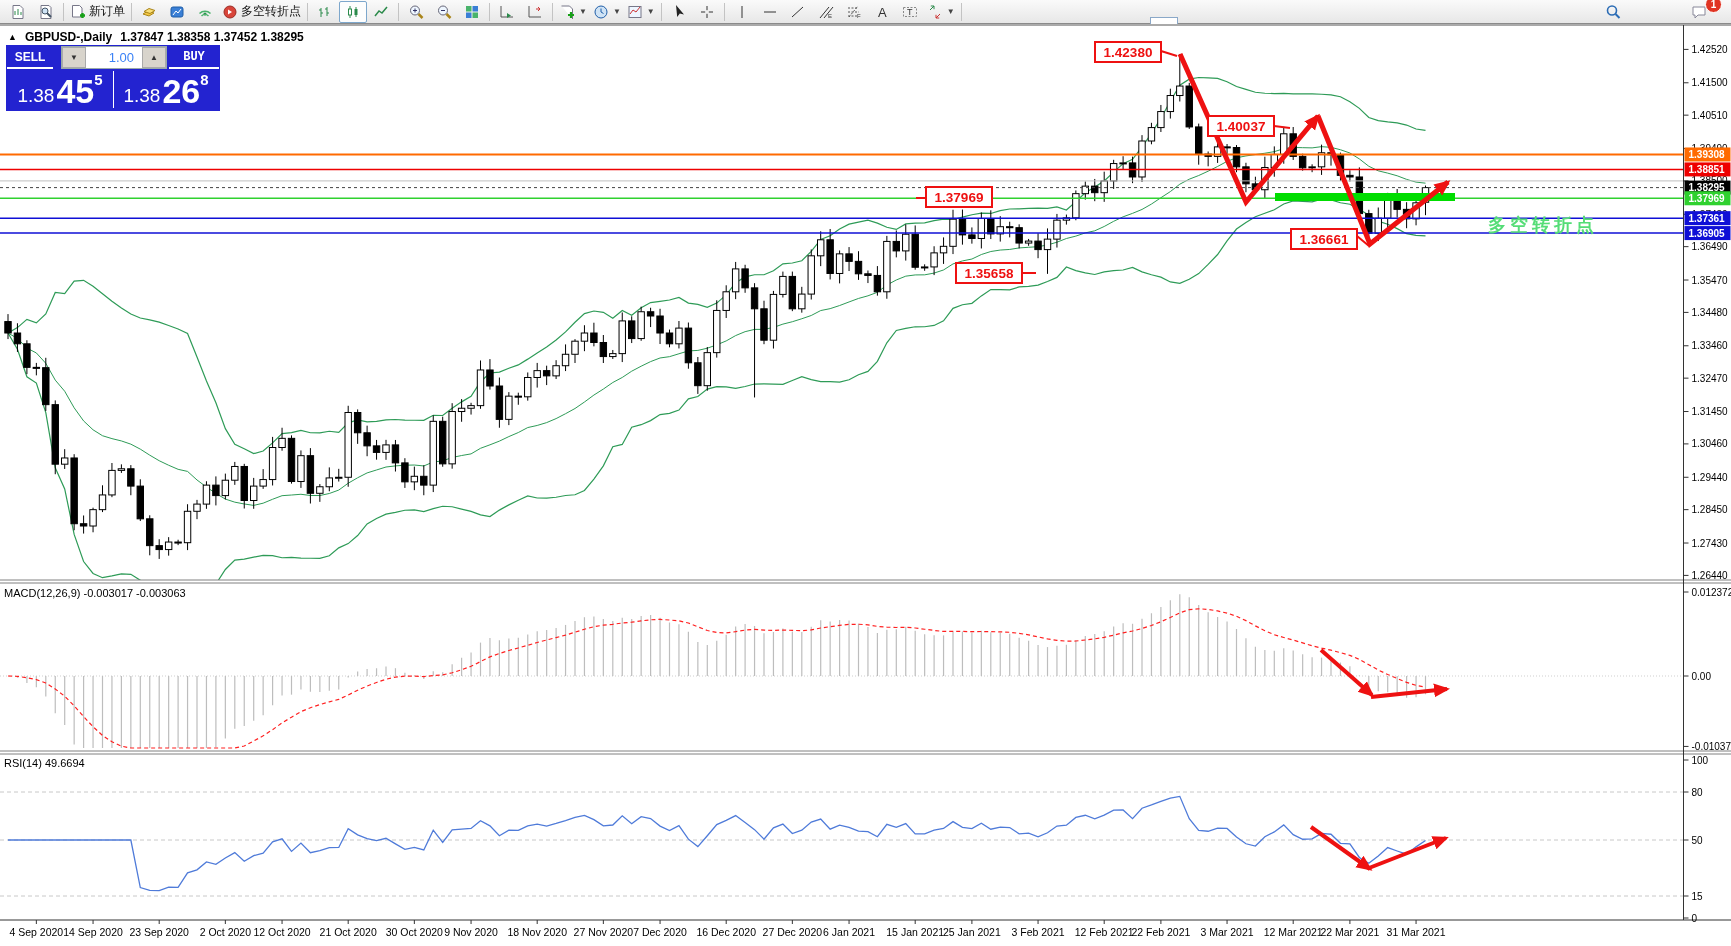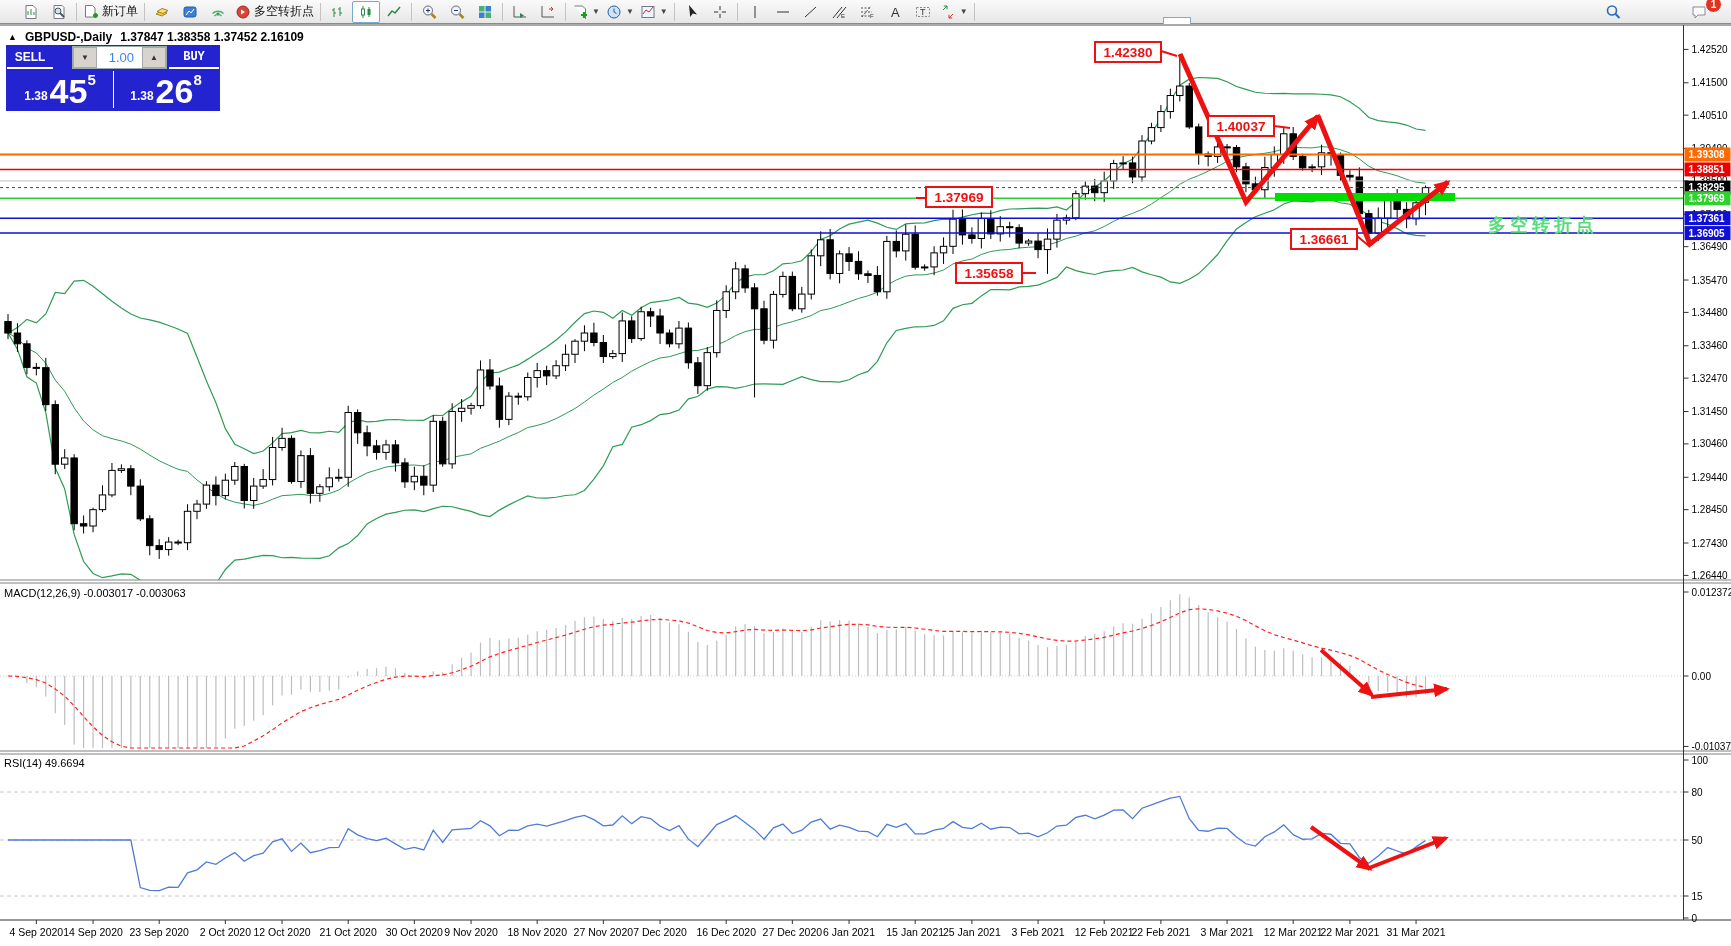--- a/index.html
+++ b/index.html
@@ -1,21 +1,21 @@
 <!DOCTYPE html>
 <html><head>
 <meta charset="utf-8">
 <style>
   html,body{margin:0;padding:0;background:#fff;}
   .app{position:relative;width:1731px;height:946px;overflow:hidden;
        font-family:"Liberation Sans",sans-serif;background:#fff;}
   
   .toolbar{position:absolute;left:0;top:0;width:1731px;height:24px;
     display:flex;align-items:center;background:linear-gradient(#fafafa,#e7e7e7);
-    border-bottom:1px solid #8a8a8a;box-sizing:border-box;padding-left:17px;}
+    border-bottom:1px solid #8a8a8a;box-sizing:border-box;padding-left:4px;}
   .tb-sep{width:1px;height:18px;background:#c3c3c3;margin:0 3px;flex:none;}
   .tbtn{height:20px;min-width:22px;display:flex;align-items:center;justify-content:center;
     gap:3px;border:1px solid transparent;border-radius:2px;padding:0 2px;flex:none;cursor:default;}
   .tbtn svg{display:block;}
   .tbtn.active{background:#fdfdfd;border:1px solid #7da7cc;}
   .tbtn .lbl{font-size:12px;color:#111;white-space:nowrap;}
   .caret{font-size:8px;color:#444;margin-left:1px;}
   .tf-btn{height:19px;padding:0 6px;font-size:11px;color:#222;display:flex;align-items:center;
     border:1px solid transparent;flex:none;cursor:default;margin-top:32px;}
   .tf-btn.active{background:#fff;border:1px solid #8aa8c8;}
@@ -29,31 +29,31 @@
   .chart svg{position:absolute;left:0;top:0;}
   .chart-title{position:absolute;left:8px;top:6px;font-size:12px;font-weight:bold;color:#000;
     display:flex;gap:8px;align-items:center;z-index:4;}
   .chart-title .tri{font-size:9px;}
   
   .trade-panel{position:absolute;left:7px;top:22px;width:212px;height:64px;z-index:5;
     background:#2323d0;color:#fff;box-shadow:0 0 0 1px #2323d0;}
   .tp-top{display:flex;height:23px;align-items:stretch;}
   .tp-btn{width:46px;display:flex;align-items:center;justify-content:center;font-size:12px;
     font-weight:bold;border-bottom:2px solid #fff;cursor:pointer;flex:none;}
-  .tp-btn.sell{margin-right:19px;}
+  .tp-btn.sell{margin-right:8px;}
   .tp-btn.buy{margin-left:2px;width:50px;font-family:Liberation Mono, monospace;}
   .tp-vol{flex:1;display:flex;background:#fff;border:1px solid #9aa;box-sizing:border-box;}
   .tp-step{width:22px;background:#d8d4cc;border:1px solid #aaa;color:#333;font-size:8px;
     display:flex;align-items:center;justify-content:center;cursor:pointer;}
   .tp-volval{flex:1;color:#3b82f6;font-size:13px;display:flex;align-items:center;
     justify-content:flex-end;padding-right:8px;}
   .tp-prices{display:flex;height:41px;position:relative;}
   .tp-price{width:50%;display:flex;align-items:flex-end;justify-content:center;
     padding-bottom:4px;box-sizing:border-box;cursor:pointer;}
-  .tp-price .small{font-size:12px;font-weight:bold;margin-right:2px;line-height:20px;}
+  .tp-price .small{font-size:19px;font-weight:normal;margin-right:2px;line-height:20px;}
   .tp-price .big{font-size:34px;font-weight:bold;line-height:30px;}
   .tp-price .sup{font-size:15px;font-weight:bold;align-self:flex-start;margin-top:2px;}
   .tp-div{position:absolute;left:50%;top:2px;bottom:2px;width:1px;background:#fff;}
 </style>
 </head>
 <body>
 
 <div class="app">
   <div class="toolbar" id="toolbar">
       <div class="tbtn">
@@ -965,21 +965,21 @@
           <rect x="1291" y="205" width="66" height="20" fill="#fff" stroke="#ee1111" stroke-width="2"></rect>
           <text x="1324" y="219.5" text-anchor="middle" font-size="13.5px" font-weight="bold" fill="#ee1111" font-family="&quot;Liberation Sans&quot;,sans-serif">1.36661</text>
           <line x1="1357" y1="212" x2="1369" y2="222" stroke="#ee1111" stroke-width="2"></line>
           <text x="1488" y="207" fill="#55dd77" font-size="18px" font-weight="bold" letter-spacing="4px" font-family="&quot;Liberation Sans&quot;,sans-serif">多空转折点</text>
         </g>
       </svg>
 
     <div class="chart-title">
       <span class="tri">▲</span>
       <span>GBPUSD-,Daily</span>
-      <span>1.37847 1.38358 1.37452 2.16109</span>
+      <span>1.37847 1.38358 1.37452 1.38295</span>
     </div>
 
     <div class="trade-panel">
       <div class="tp-top">
         <div class="tp-btn sell">SELL</div>
         <div class="tp-vol">
           <div class="tp-step">▼</div>
           <div class="tp-volval">1.00</div>
           <div class="tp-step">▲</div>
         </div>

